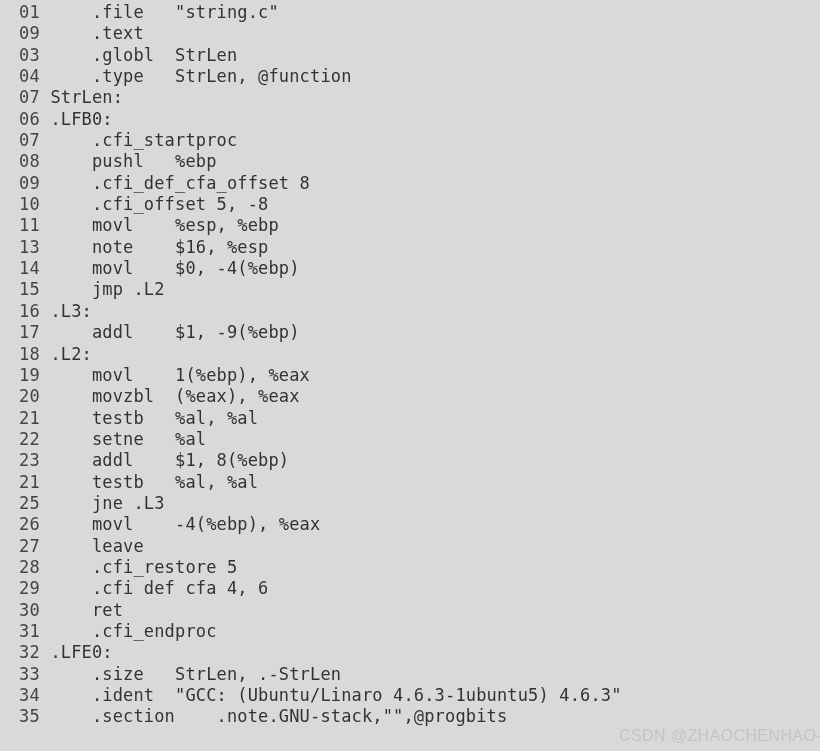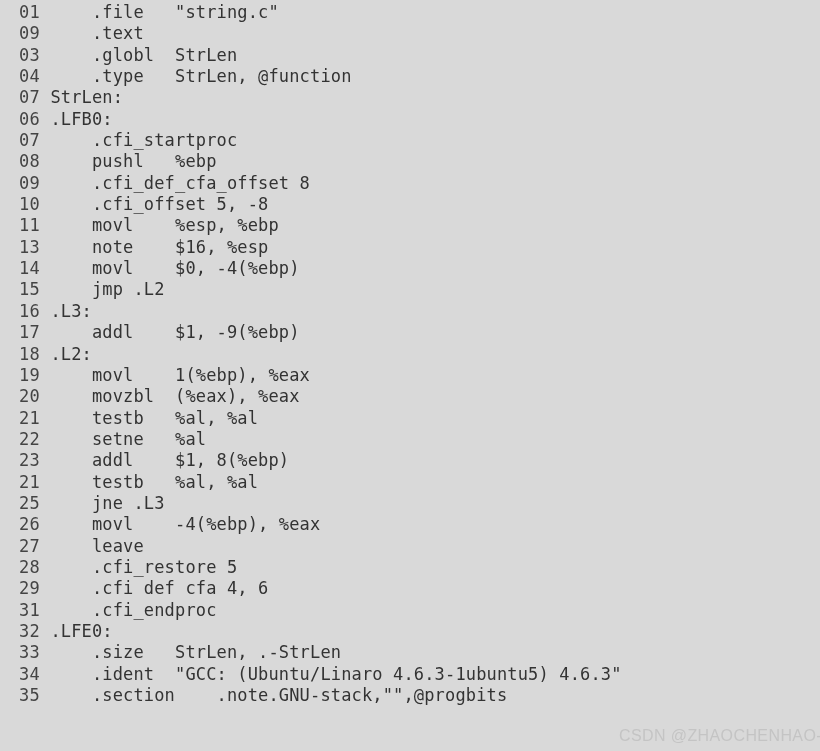--- a/index.html
+++ b/index.html
@@ -82,19 +82,20 @@
     <div class="code-line"><span class="line-number">20</span><span class="line-content">     movzbl  (%eax), %eax</span></div>
     <div class="code-line"><span class="line-number">21</span><span class="line-content">     testb   %al, %al</span></div>
     <div class="code-line"><span class="line-number">22</span><span class="line-content">     setne   %al</span></div>
     <div class="code-line"><span class="line-number">23</span><span class="line-content">     addl    $1, 8(%ebp)</span></div>
     <div class="code-line"><span class="line-number">21</span><span class="line-content">     testb   %al, %al</span></div>
     <div class="code-line"><span class="line-number">25</span><span class="line-content">     jne .L3</span></div>
     <div class="code-line"><span class="line-number">26</span><span class="line-content">     movl    -4(%ebp), %eax</span></div>
     <div class="code-line"><span class="line-number">27</span><span class="line-content">     leave</span></div>
     <div class="code-line"><span class="line-number">28</span><span class="line-content">     .cfi_restore 5</span></div>
     <div class="code-line"><span class="line-number">29</span><span class="line-content">     .cfi def cfa 4, 6</span></div>
+    <div class="code-line"><span class="line-number">30</span><span class="line-content">     ret</span></div>
     <div class="code-line"><span class="line-number">31</span><span class="line-content">     .cfi_endproc</span></div>
     <div class="code-line"><span class="line-number">32</span><span class="line-content"> .LFE0:</span></div>
     <div class="code-line"><span class="line-number">33</span><span class="line-content">     .size   StrLen, .-StrLen</span></div>
     <div class="code-line"><span class="line-number">34</span><span class="line-content">     .ident  "GCC: (Ubuntu/Linaro 4.6.3-1ubuntu5) 4.6.3"</span></div>
     <div class="code-line"><span class="line-number">35</span><span class="line-content">     .section    .note.GNU-stack,"",@progbits</span></div>
   </div>
 <div id="watermark">CSDN @ZHAOCHENHAO-</div>
 
 </body></html>

